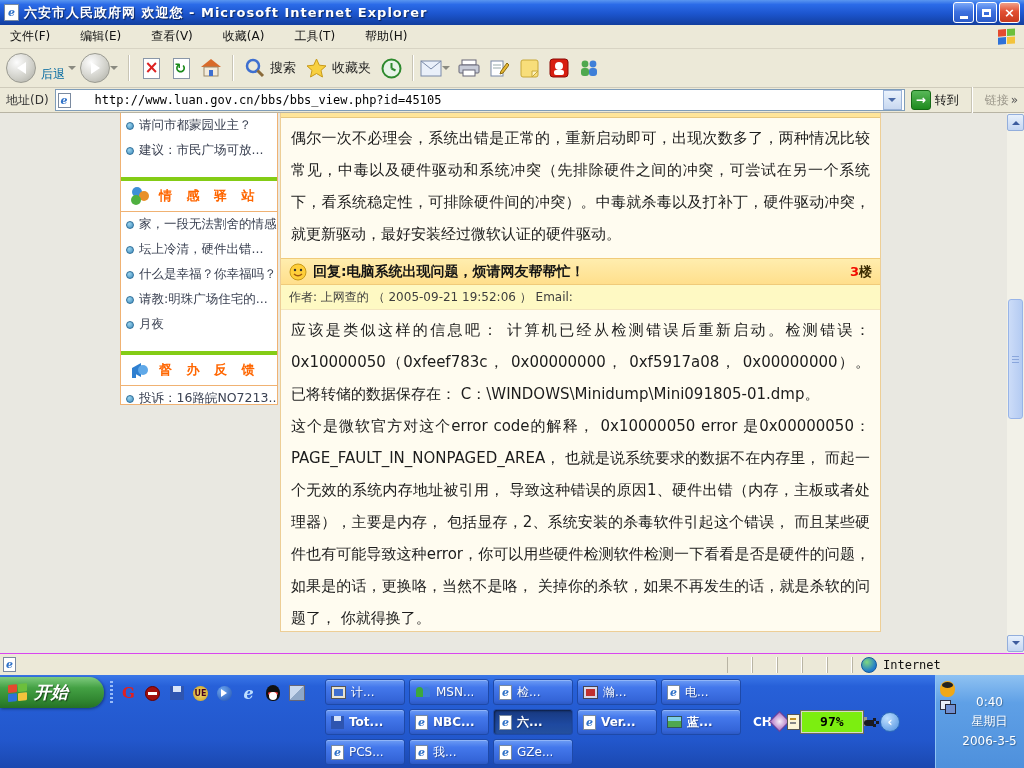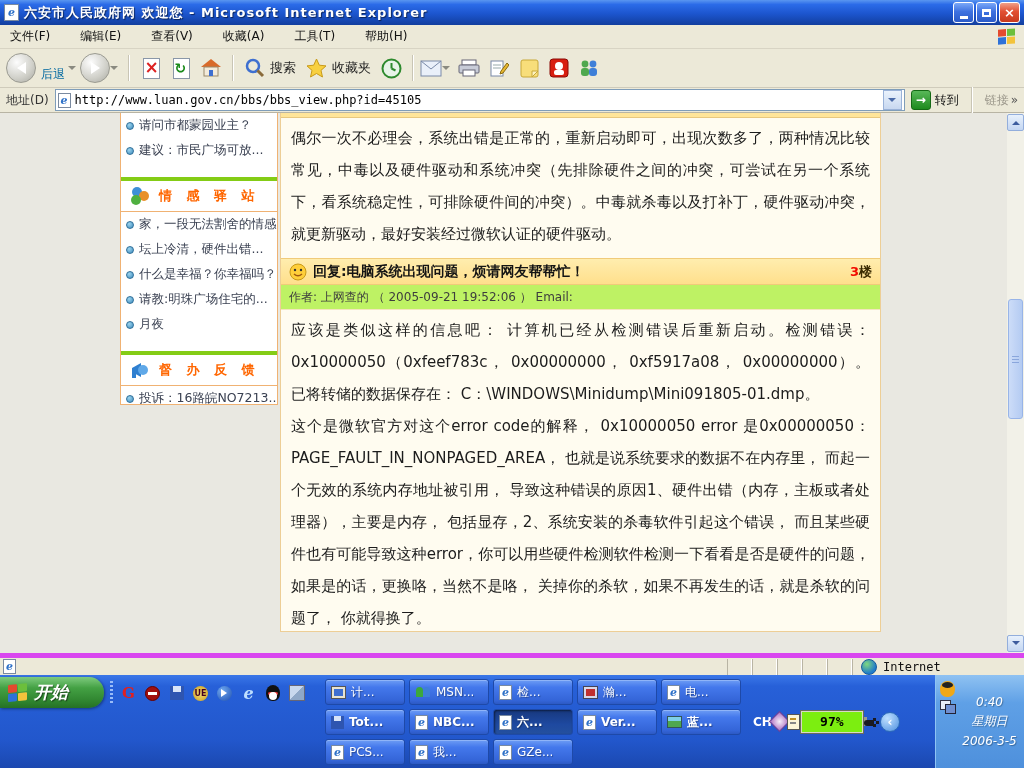--- a/index.html
+++ b/index.html
@@ -47,21 +47,21 @@
   .doc{width:15px;height:19px;background:#fff;border:1px solid #8A97A8;position:relative;}
   .doc.stop::after{content:"×";position:absolute;left:1px;top:-2px;color:#D22;font-size:17px;font-weight:bold;}
   .doc.refresh::after{content:"↻";position:absolute;left:1px;top:1px;color:#1A8A1A;font-size:14px;font-weight:bold;}
   .txtbtn{display:flex;align-items:center;margin:0 5px;font-size:13px;color:#222;}
   .txtbtn .lbl{margin-left:5px;}
 
   
   .addressbar{position:absolute;left:0;top:88px;width:1024px;height:25px;background:#ECE9D8;
     border-bottom:1px solid #B8B4A4;display:flex;align-items:center;padding:0 4px;box-sizing:border-box;}
   .addr-label{font-size:12px;color:#333;margin:0 6px 0 2px;white-space:nowrap;}
-  .addr-input{flex:1;height:20px;background:#fff;border:1px solid #7F9DB9;display:flex;align-items:center;padding:0 2px;}
+  .addr-input{flex:1;height:20px;background:#fff;border:1px solid #7F9DB9;display:flex;align-items:center;padding:0 2px;gap:20px;}
   .url{font-family:"DejaVu Sans Mono","Liberation Mono",monospace;font-size:12px;color:#000;margin-left:4px;flex:1;}
   .addr-drop{width:17px;height:18px;background:linear-gradient(180deg,#EAF2FC,#C8D8F0);border:1px solid #9AB2D8;
     display:flex;align-items:center;justify-content:center;}
   .addr-drop i{width:0;height:0;border:4px solid transparent;border-top-color:#4A6AA8;margin-top:4px;}
   .go-btn{display:flex;align-items:center;margin:0 6px;}
   .go-ico{width:18px;height:18px;border-radius:3px;background:linear-gradient(180deg,#58B858,#1E8A1E);
     border:1px solid #146914;color:#fff;font-weight:bold;display:flex;align-items:center;justify-content:center;font-size:12px;}
   .go-lbl{font-size:12px;color:#111;margin-left:4px;}
   .links{font-size:12px;color:#9A968A;margin:0 2px 0 6px;}
   .chev{font-size:12px;color:#555;margin-right:2px;}
@@ -88,40 +88,40 @@
   .top-sliver{height:4px;background:#FFE59A;border-bottom:1px solid #E8C87F;}
   .post-body{padding:4px 10px 8px 10px;}
   .post-body p{margin:0;font-size:15px;line-height:32px;color:#1C1C1C;text-align:justify;}
   .reply-head{height:27px;background:linear-gradient(180deg,#FFEDAE,#FFDF8C);
     border-top:1px solid #F0CB7A;border-bottom:1px solid #F0CB7A;
     display:flex;align-items:center;padding:0 8px;box-sizing:border-box;}
   .reply-title{font-size:14px;font-weight:bold;color:#141414;margin-left:6px;white-space:nowrap;}
   .floor{margin-left:auto;font-size:13px;font-weight:bold;}
   .floor .num{color:#F20C00;}
   .floor .suf{color:#3A2A00;}
-  .author-row{height:24px;background:#bef264;border-bottom:1px solid #F4E6BE;
+  .author-row{height:24px;background:#fef9c3;border-bottom:1px solid #F4E6BE;
     display:flex;align-items:center;padding:0 8px;font-size:12px;color:#3E3E3E;white-space:nowrap;}
 
   
   .scrollbar{position:absolute;right:0;top:0;width:17px;height:540px;background:#F2F1E8;}
   .sb-btn{position:absolute;left:0;width:17px;height:17px;
     background:linear-gradient(180deg,#E8F1FC,#C4D6F2);border:1px solid #93AEDC;box-sizing:border-box;
     display:flex;align-items:center;justify-content:center;border-radius:2px;}
   .sb-btn.up{top:1px;} .sb-btn.down{bottom:1px;}
   .sb-btn i{width:0;height:0;border:4px solid transparent;}
   .sb-btn.up i{border-bottom-color:#3D5C9E;margin-bottom:3px;}
   .sb-btn.down i{border-top-color:#3D5C9E;margin-top:3px;}
   .sb-thumb{position:absolute;left:1px;top:186px;width:15px;height:120px;border-radius:3px;
     background:linear-gradient(90deg,#CCDCF8,#B4CBF2);border:1px solid #98B4E8;box-sizing:border-box;
     display:flex;align-items:center;justify-content:center;flex-direction:column;gap:2px;}
   .sb-thumb i{display:block;width:7px;height:1px;background:#8AA6DC;}
 
   
   .statusbar{position:absolute;left:0;top:653px;width:1024px;height:22px;background:#ECE9D8;
-    border-top:5px solid #d946ef;display:flex;align-items:center;box-sizing:border-box;padding:0 3px;}
+    border-top:1px solid #d946ef;display:flex;align-items:center;box-sizing:border-box;padding:0 3px;}
   .sb-main{flex:1;}
   .sb-cell{width:23px;height:16px;border-left:1px solid #B8B4A4;border-right:1px solid #fff;}
   .sb-zone{display:flex;align-items:center;width:160px;padding-left:8px;border-left:1px solid #B8B4A4;}
   .zone-lbl{font-size:12px;color:#111;margin-left:6px;font-family:"DejaVu Sans Mono","Liberation Mono",monospace;}
   .globe{width:14px;height:14px;border-radius:50%;background:radial-gradient(circle at 35% 30%,#7FD87F,#1E7ACC 70%);border:1px solid #155A9A;}
 
   
   .taskbar{position:absolute;left:0;top:675px;width:1024px;height:93px;
     background:linear-gradient(180deg,#3A77E8 0%,#2760D8 12%,#2257CC 70%,#1B48B0 100%);}
   .start-button{position:absolute;left:0;top:2px;width:104px;height:31px;border-radius:0 15px 15px 0;
@@ -189,21 +189,21 @@
   .battery span{color:#000;font-weight:bold;font-size:13px;font-family:"DejaVu Sans Mono","Liberation Mono",monospace;}
   .plug{width:16px;height:12px;position:relative;}
   .plug::before{content:"";position:absolute;left:0;top:4px;width:10px;height:6px;border-radius:3px 0 0 3px;background:#1A1A22;}
   .plug::after{content:"";position:absolute;left:9px;top:2px;width:3px;height:3px;background:#1A1A22;box-shadow:0 6px 0 #1A1A22,3px 3px 0 #1A1A22;}
   .tray-chevron{width:18px;height:18px;border-radius:50%;border:1px solid #2E6CB8;
     background:radial-gradient(circle at 35% 30%,#BFE0FF,#4E90E0);color:#fff;font-weight:bold;
     display:flex;align-items:center;justify-content:center;font-size:12px;line-height:1;}
 
   .clockpane{position:absolute;left:935px;top:0;width:89px;height:93px;
     background:linear-gradient(180deg,#8FC2F2 0%,#5FA0E6 30%,#4E90DC 100%);
-    border-left:1px solid #8FC4F4;display:flex;padding:6px 4px;box-sizing:border-box;font-style:italic;}
+    border-left:1px solid #8FC4F4;display:flex;padding:6px 4px;box-sizing:border-box;}
   .cp-icons{display:flex;flex-direction:column;gap:3px;margin-right:4px;}
   .cp-qq{width:15px;height:16px;border-radius:50% 50% 45% 45%;background:#F0A818;position:relative;}
   .cp-qq::after{content:"";position:absolute;left:2px;top:1px;width:11px;height:6px;border-radius:50%;background:#222;}
   .cp-net{width:15px;height:13px;position:relative;}
   .cp-net::before{content:"";position:absolute;left:0;top:0;width:9px;height:8px;background:#E8EEF8;border:1px solid #334;}
   .cp-net::after{content:"";position:absolute;left:5px;top:4px;width:9px;height:8px;background:#6F8FD0;border:1px solid #223;}
   .cp-text{flex:1;display:flex;flex-direction:column;justify-content:center;align-items:center;gap:4px;}
   .cp-text span{color:#fff;font-size:12px;white-space:nowrap;text-shadow:1px 1px 1px rgba(0,0,0,.3);}
 
   

